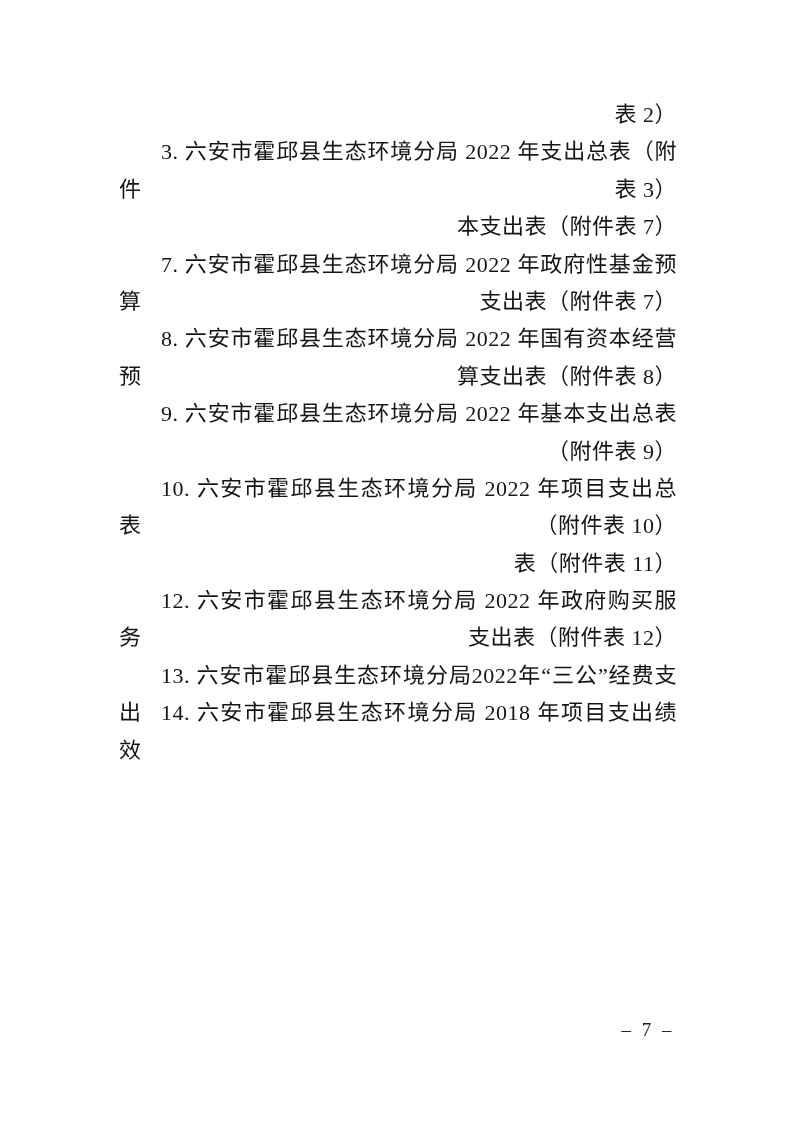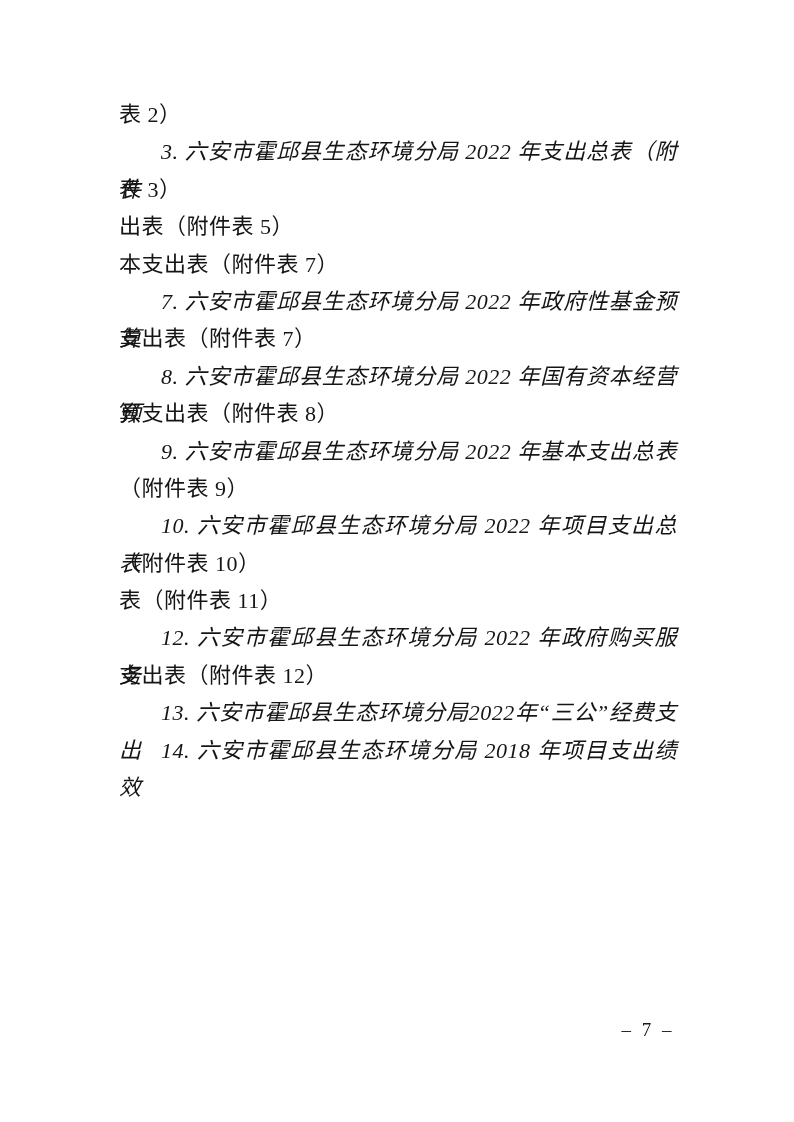--- a/index.html
+++ b/index.html
@@ -20,30 +20,29 @@
     position: absolute;
     left: 119px;
     top: 96px;
     width: 558px;
   }
   .line {
     height: 37.4px;
     line-height: 37.4px;
     font-size: 22px;
     letter-spacing: 0.5px;
-    text-align: left;
+    text-align: right;
     white-space: nowrap;
     overflow: visible;
   }
   .line.first {
     white-space: normal;
     text-indent: 42px;
     text-align: justify;
     text-align-last: justify;
-    font-style: italic;
   }
   .pagenum {
     position: absolute;
     top: 1016px;
     left: 596px;
     width: 104px;
     height: 28px;
     line-height: 28px;
     text-align: center;
     font-size: 19px;
@@ -53,21 +52,20 @@
 </style>
 </head>
 <body>
 
 <div class="page">
 
   <div class="content">
     <div class="line">表 2）</div>
     <div class="line first">3. 六安市霍邱县生态环境分局 2022 年支出总表（附件</div>
     <div class="line">表 3）</div>
-    <div class="line">出表（附件表 5）</div>
     <div class="line">本支出表（附件表 7）</div>
     <div class="line first">7. 六安市霍邱县生态环境分局 2022 年政府性基金预算</div>
     <div class="line">支出表（附件表 7）</div>
     <div class="line first">8. 六安市霍邱县生态环境分局 2022 年国有资本经营预</div>
     <div class="line">算支出表（附件表 8）</div>
     <div class="line first">9. 六安市霍邱县生态环境分局 2022 年基本支出总表</div>
     <div class="line">（附件表 9）</div>
     <div class="line first">10. 六安市霍邱县生态环境分局 2022 年项目支出总表</div>
     <div class="line">（附件表 10）</div>
     <div class="line">表（附件表 11）</div>

